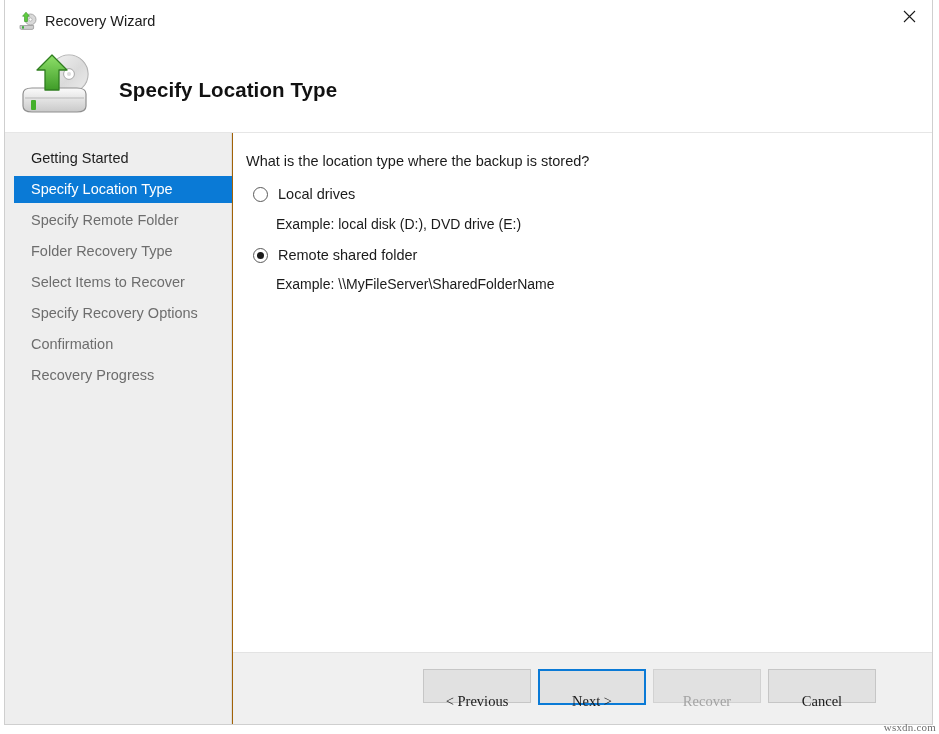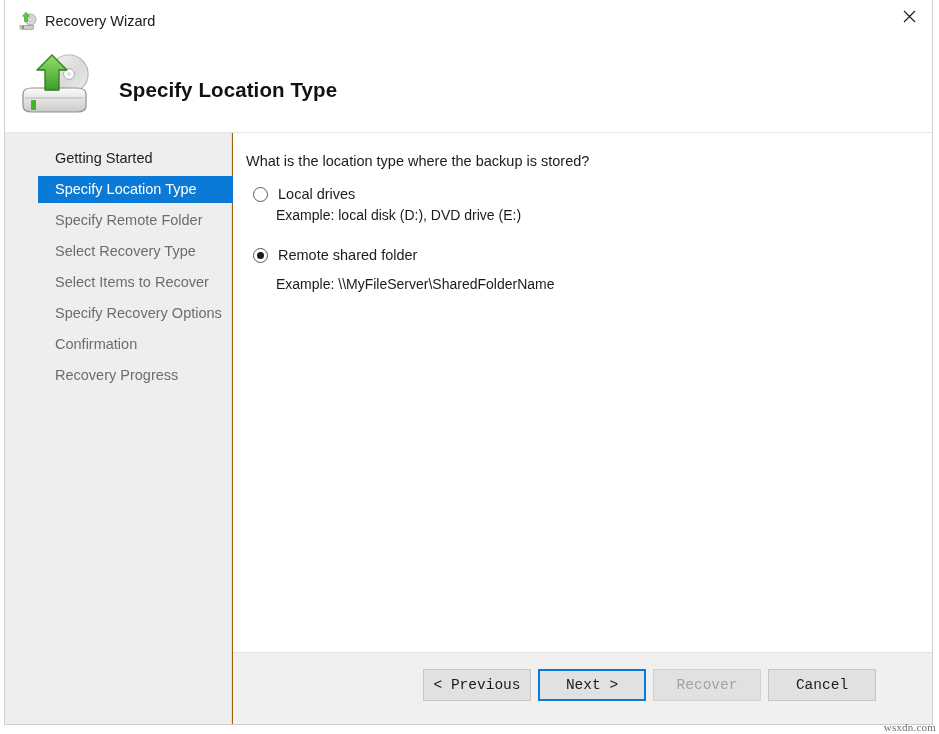--- a/index.html
+++ b/index.html
@@ -114,21 +114,20 @@
     height: 100%;
     background: #eeeeee;
     border-right: 1px solid #dddddd;
     box-sizing: border-box;
   }
   .nav-list {
     position: absolute;
     left: 0;
     top: 12px;
     width: 100%;
-    padding-left: 24px;
   }
   .nav-item {
     height: 27px;
     line-height: 27px;
     padding-left: 26px;
     font-size: 14.5px;
     color: #6d6d6d;
     white-space: nowrap;
     cursor: default;
     margin: 0 0 4px 0;
@@ -200,21 +199,21 @@
     font-size: 14.5px;
     color: #1b1b1b;
     white-space: nowrap;
   }
   .example {
     position: absolute;
     font-size: 14px;
     color: #1b1b1b;
     white-space: nowrap;
   }
-  .example.e1 { left: 43px; top: 74px; }
+  .example.e1 { left: 43px; top: 83px; }
   .example.e2 { left: 43px; top: 143px; }
 
   
   .footer {
     position: absolute;
     left: 0;
     bottom: 0;
     width: 100%;
     height: 72px;
     background: #f0f0f0;
@@ -222,27 +221,27 @@
     box-sizing: border-box;
   }
   .btn {
     position: absolute;
     top: 16px;
     height: 32px;
     width: 108px;
     background: #e1e1e1;
     border: 1px solid #c6c6c6;
     box-sizing: border-box;
-    font-family: Liberation Mono, monospace;
+    font-family: Liberation Serif, serif;
     font-size: 14.5px;
     color: #1b1b1b;
     text-align: center;
     line-height: 30px;
     cursor: default;
-    padding: 0;
+    padding: 16px;
   }
   .btn.previous { left: 190px; }
   .btn.next {
     left: 305px;
     border: 2px solid #0a7ad6;
     line-height: 28px;
   }
   .btn.recover {
     left: 420px;
     color: #a3a3a3;
@@ -317,21 +316,21 @@
     <span class="header-title">Specify Location Type</span>
   </div>
 
   <div class="body-area">
 
     <div class="sidebar">
       <div class="nav-list">
         <div class="nav-item done">Getting Started</div>
         <div class="nav-item active">Specify Location Type</div>
         <div class="nav-item">Specify Remote Folder</div>
-        <div class="nav-item">Select Recovery Type</div>
+        <div class="nav-item">Folder Recovery Type</div>
         <div class="nav-item">Select Items to Recover</div>
         <div class="nav-item">Specify Recovery Options</div>
         <div class="nav-item">Confirmation</div>
         <div class="nav-item">Recovery Progress</div>
       </div>
     </div>
 
     <div class="content">
       <div class="question">What is the location type where the backup is stored?</div>
 

